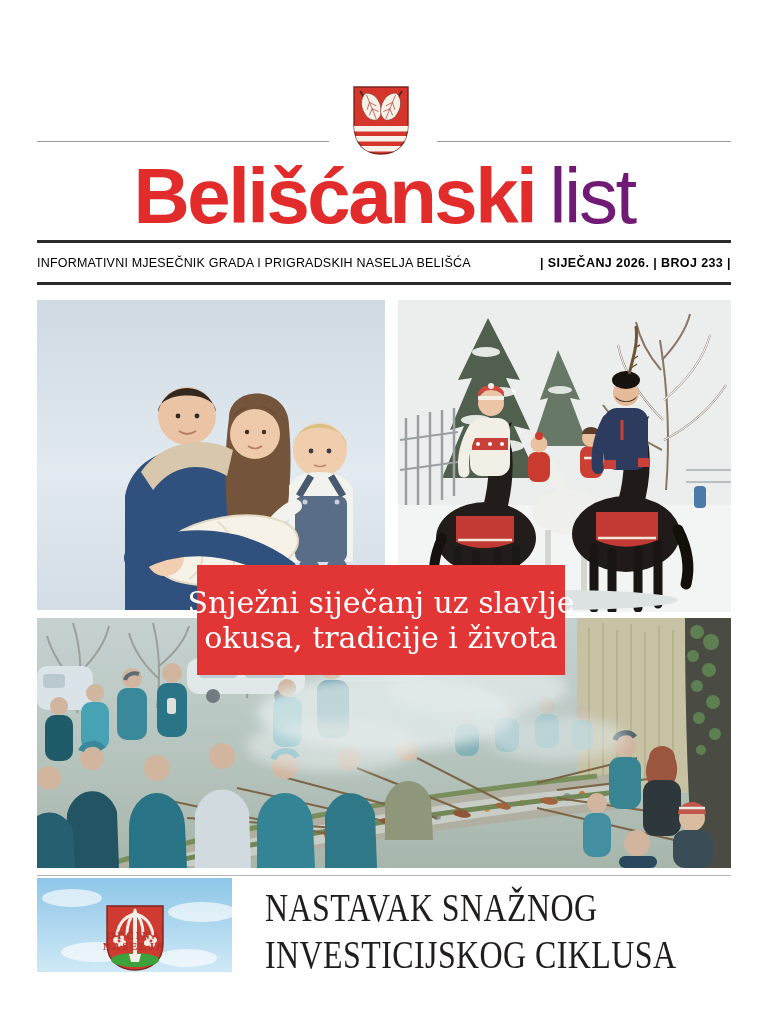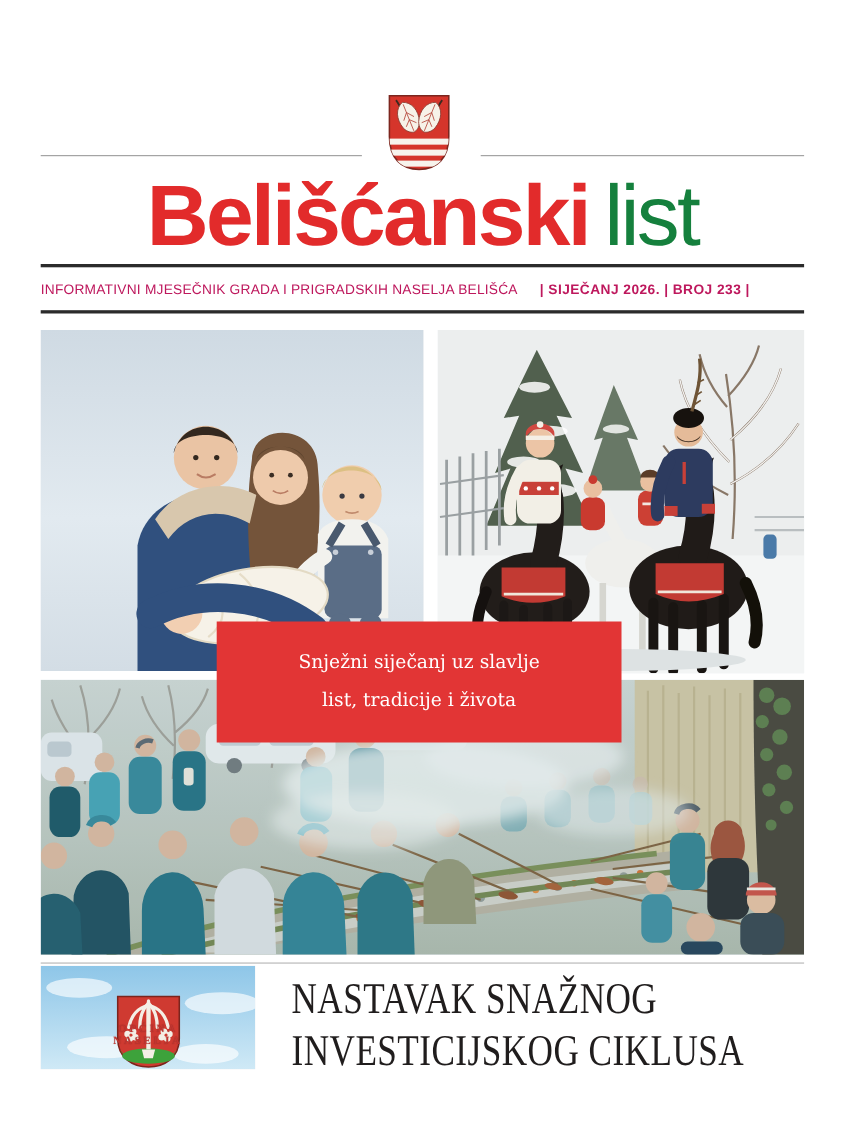--- a/index.html
+++ b/index.html
@@ -8,40 +8,40 @@
   .abs{position:absolute;}
 
   
   .crest{left:352px;top:86px;width:58px;height:70px;}
   .sideline{top:141px;height:1px;background:#9b9b9b;}
   .sideline.l{left:37px;width:292px;}
   .sideline.r{left:437px;width:294px;}
   .title{left:0;top:150px;width:768px;height:92px;display:flex;align-items:center;justify-content:center;
          font-size:78px;letter-spacing:-2.5px;line-height:80px;white-space:nowrap;}
   .title .t1{color:#e22b2b;font-weight:700;}
-  .title .t2{color:#15803d;font-weight:400;margin-left:14px;font-family:"Liberation Sans",sans-serif;}
+  .title .t2{color:#701a75;font-weight:400;margin-left:14px;font-family:"Liberation Sans",sans-serif;}
   .rule{left:37px;width:694px;height:3px;background:#2b2b2b;}
   .rule.r1{top:240px;}
   .rule.r2{top:282px;}
-  .tagline-row{left:37px;top:250px;width:694px;height:26px;display:flex;align-items:center;justify-content:flex-start;
-               font-size:12.5px;letter-spacing:.2px;white-space:nowrap;color:#be185d;}
+  .tagline-row{left:37px;top:250px;width:694px;height:26px;display:flex;align-items:center;justify-content:space-between;
+               font-size:12.5px;letter-spacing:.2px;white-space:nowrap;color:#000000;}
   .tagline-row .issue{font-weight:700;margin-left:20px;letter-spacing:.4px;}
 
   
   .photo{overflow:hidden;background:#dfe5ea;}
   .photo svg{display:block;}
   .ph-family{left:37px;top:300px;width:348px;height:310px;}
   .ph-horses{left:398px;top:300px;width:333px;height:312px;}
   .ph-event{left:37px;top:618px;width:694px;height:250px;}
   .ph-badge{left:37px;top:878px;width:195px;height:94px;}
 
   
   .banner{left:197px;top:565px;width:368px;height:110px;background:#e23535;z-index:5;
           display:flex;flex-direction:column;align-items:center;justify-content:center;
-          font-family:"DejaVu Serif","Liberation Serif",serif;color:#ffffff;font-size:17px;line-height:35px;
+          font-family:"DejaVu Serif","Liberation Serif",serif;color:#ffffff;font-size:30px;line-height:35px;
           text-align:center;white-space:nowrap;}
 
   
   .rule-light{left:37px;top:875px;width:694px;height:1px;background:#b3b3b3;}
   .badge-text{left:37px;top:882px;width:195px;text-align:center;z-index:6;
               font-family:"Liberation Serif",serif;font-weight:700;color:#c23430;
               font-size:10px;letter-spacing:2.5px;line-height:11px;
               text-shadow:0 0 1px rgba(90,40,30,.55);margin-top:48px;}
   .headline{left:265px;top:884px;width:470px;font-family:"Liberation Serif",serif;
             font-size:40px;line-height:47px;color:#201d1d;transform:scaleX(.8);transform-origin:left top;
@@ -246,21 +246,21 @@
       </g>
 
       <rect x="296" y="186" width="12" height="22" rx="4" fill="#4a7aa8"></rect>
       <path d="M288,170 h45 M288,182 h45" stroke="#b9bec0" stroke-width="2"></path>
       <ellipse cx="160" cy="300" rx="120" ry="10" fill="#dde2e3"></ellipse>
     </svg>
   </div>
 
   <div class="abs banner">
     <span>Snježni siječanj uz slavlje</span>
-    <span>list, tradicije i života</span>
+    <span>okusa, tradicije i života</span>
   </div>
 
   <div class="abs photo ph-event">
     <svg width="694" height="250" viewBox="0 0 694 250">
       <defs>
         <linearGradient id="gC" x1="0" y1="0" x2="0" y2="1">
           <stop offset="0" stop-color="#ccd4d1"></stop>
             <stop offset=".5" stop-color="#bcc6bf"></stop>
             <stop offset="1" stop-color="#aab5a8"></stop>
         </linearGradient>

